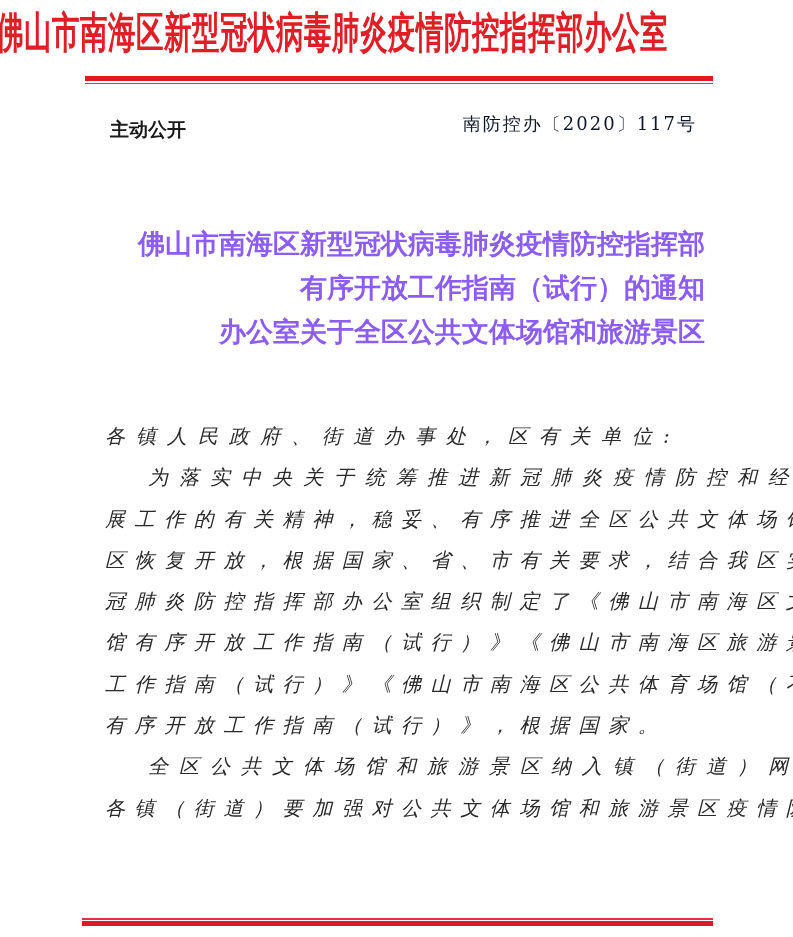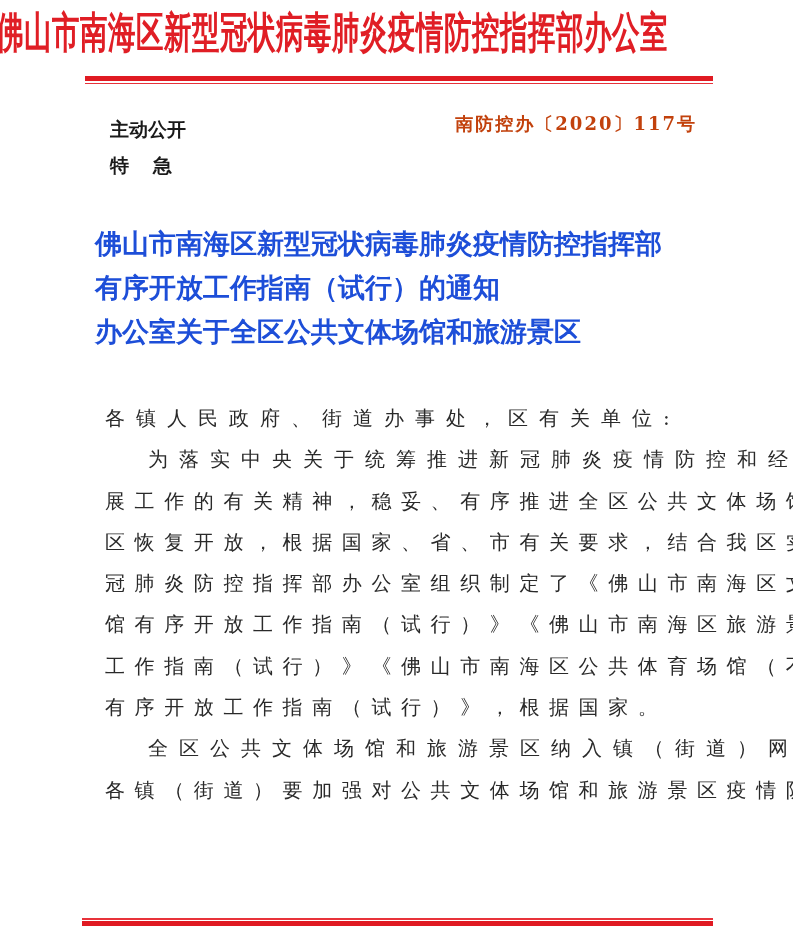--- a/index.html
+++ b/index.html
@@ -77,65 +77,64 @@
   }
   .meta-left div { white-space: nowrap; }
   .meta-urgent { letter-spacing: 24px; }
   .doc-number {
     position: absolute;
     right: 96px;
     top: 112px;
     font-family: "DejaVu Serif", "Liberation Serif", serif;
     font-size: 18px;
     letter-spacing: 2px;
-    color: #c2410c;
+    color: #0f172a;
     white-space: nowrap;
-    font-weight: bold;
   }
   .doc-title {
     position: absolute;
     left: 95px;
     width: 610px;
     top: 222px;
-    text-align: left;
+    text-align: right;
     font-family: "DejaVu Serif", "Liberation Serif", serif;
     font-weight: bold;
     font-size: 27px;
     line-height: 44px;
-    color: #1d4ed8;
+    color: #8b5cf6;
   }
   .doc-title div { white-space: nowrap; }
   .body-text {
     position: absolute;
     left: 105px;
-    top: 398px;
+    top: 416px;
     width: 600px;
     font-family: "DejaVu Serif", "Liberation Serif", serif;
     font-size: 20px;
     line-height: 41.3px;
     letter-spacing: 11px;
     color: #2a2a2a;
+    font-style: italic;
   }
   .body-text .line { white-space: nowrap; }
   .indent { padding-left: 43px; }
   .tight { letter-spacing: 9.6px; }
 </style>
 </head>
 <body>
 
 <div class="masthead">
   <span class="masthead-title">佛山市南海区新型冠状病毒肺炎疫情防控指挥部办公室</span>
 </div>
 
 <div class="rule rule-top-thick"></div>
 <div class="rule rule-top-thin"></div>
 
 <div class="meta-left">
   <div>主动公开</div>
-  <div class="meta-urgent">特急</div>
 </div>
 
 <div class="doc-number">南防控办〔2020〕117号</div>
 
 <div class="doc-title">
   <div>佛山市南海区新型冠状病毒肺炎疫情防控指挥部</div>
   <div>有序开放工作指南（试行）的通知</div>
   <div>办公室关于全区公共文体场馆和旅游景区</div>
 </div>
 

